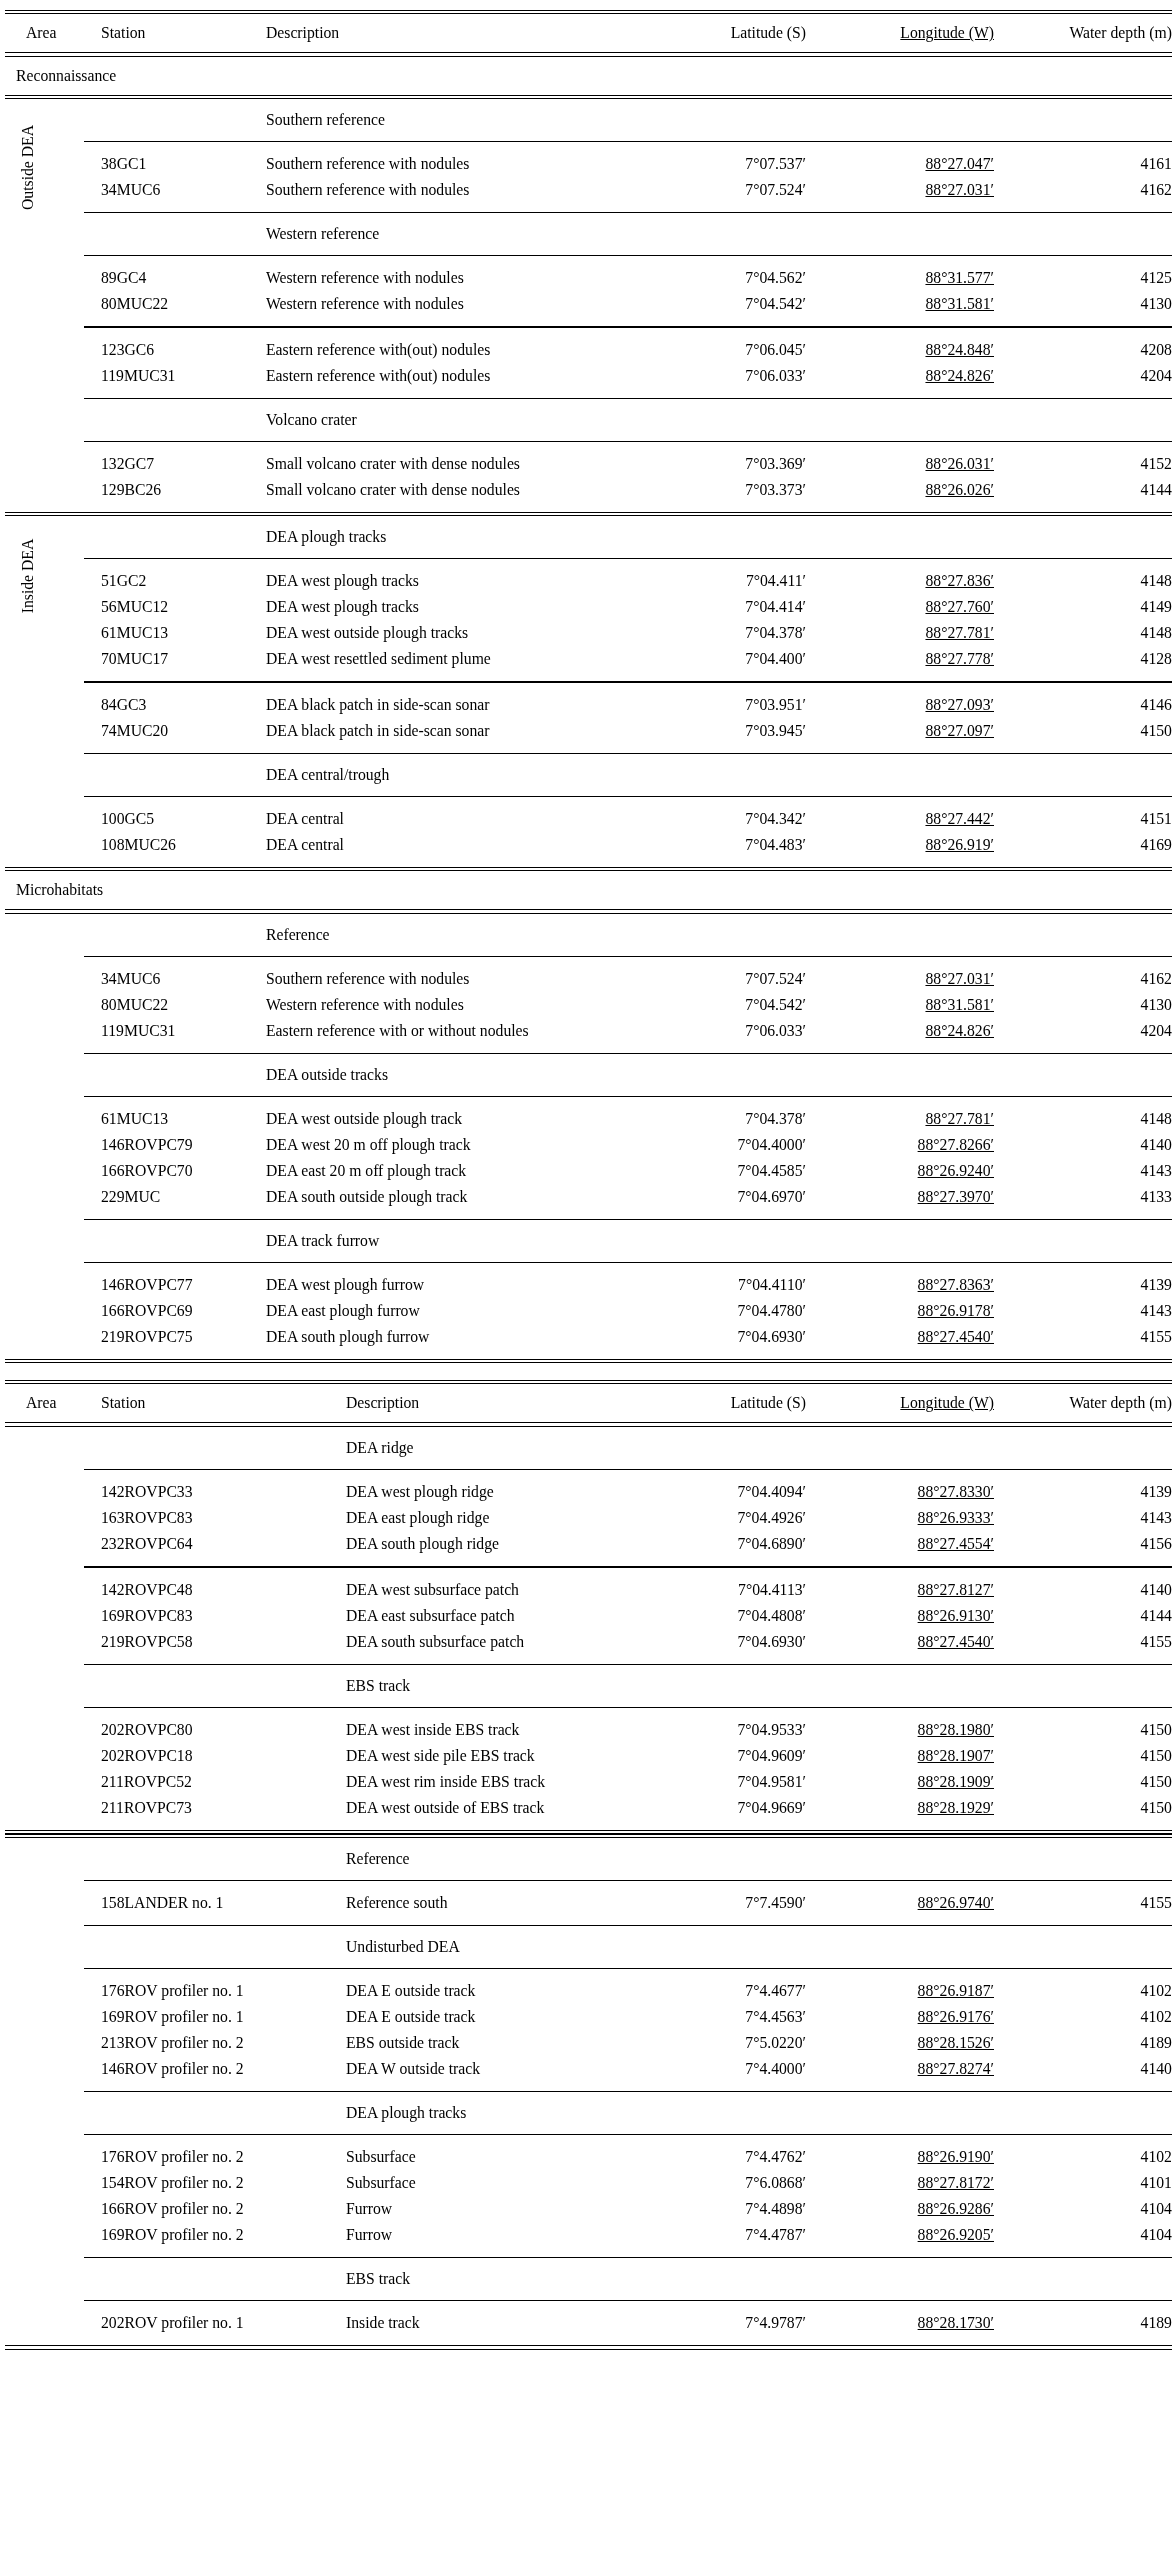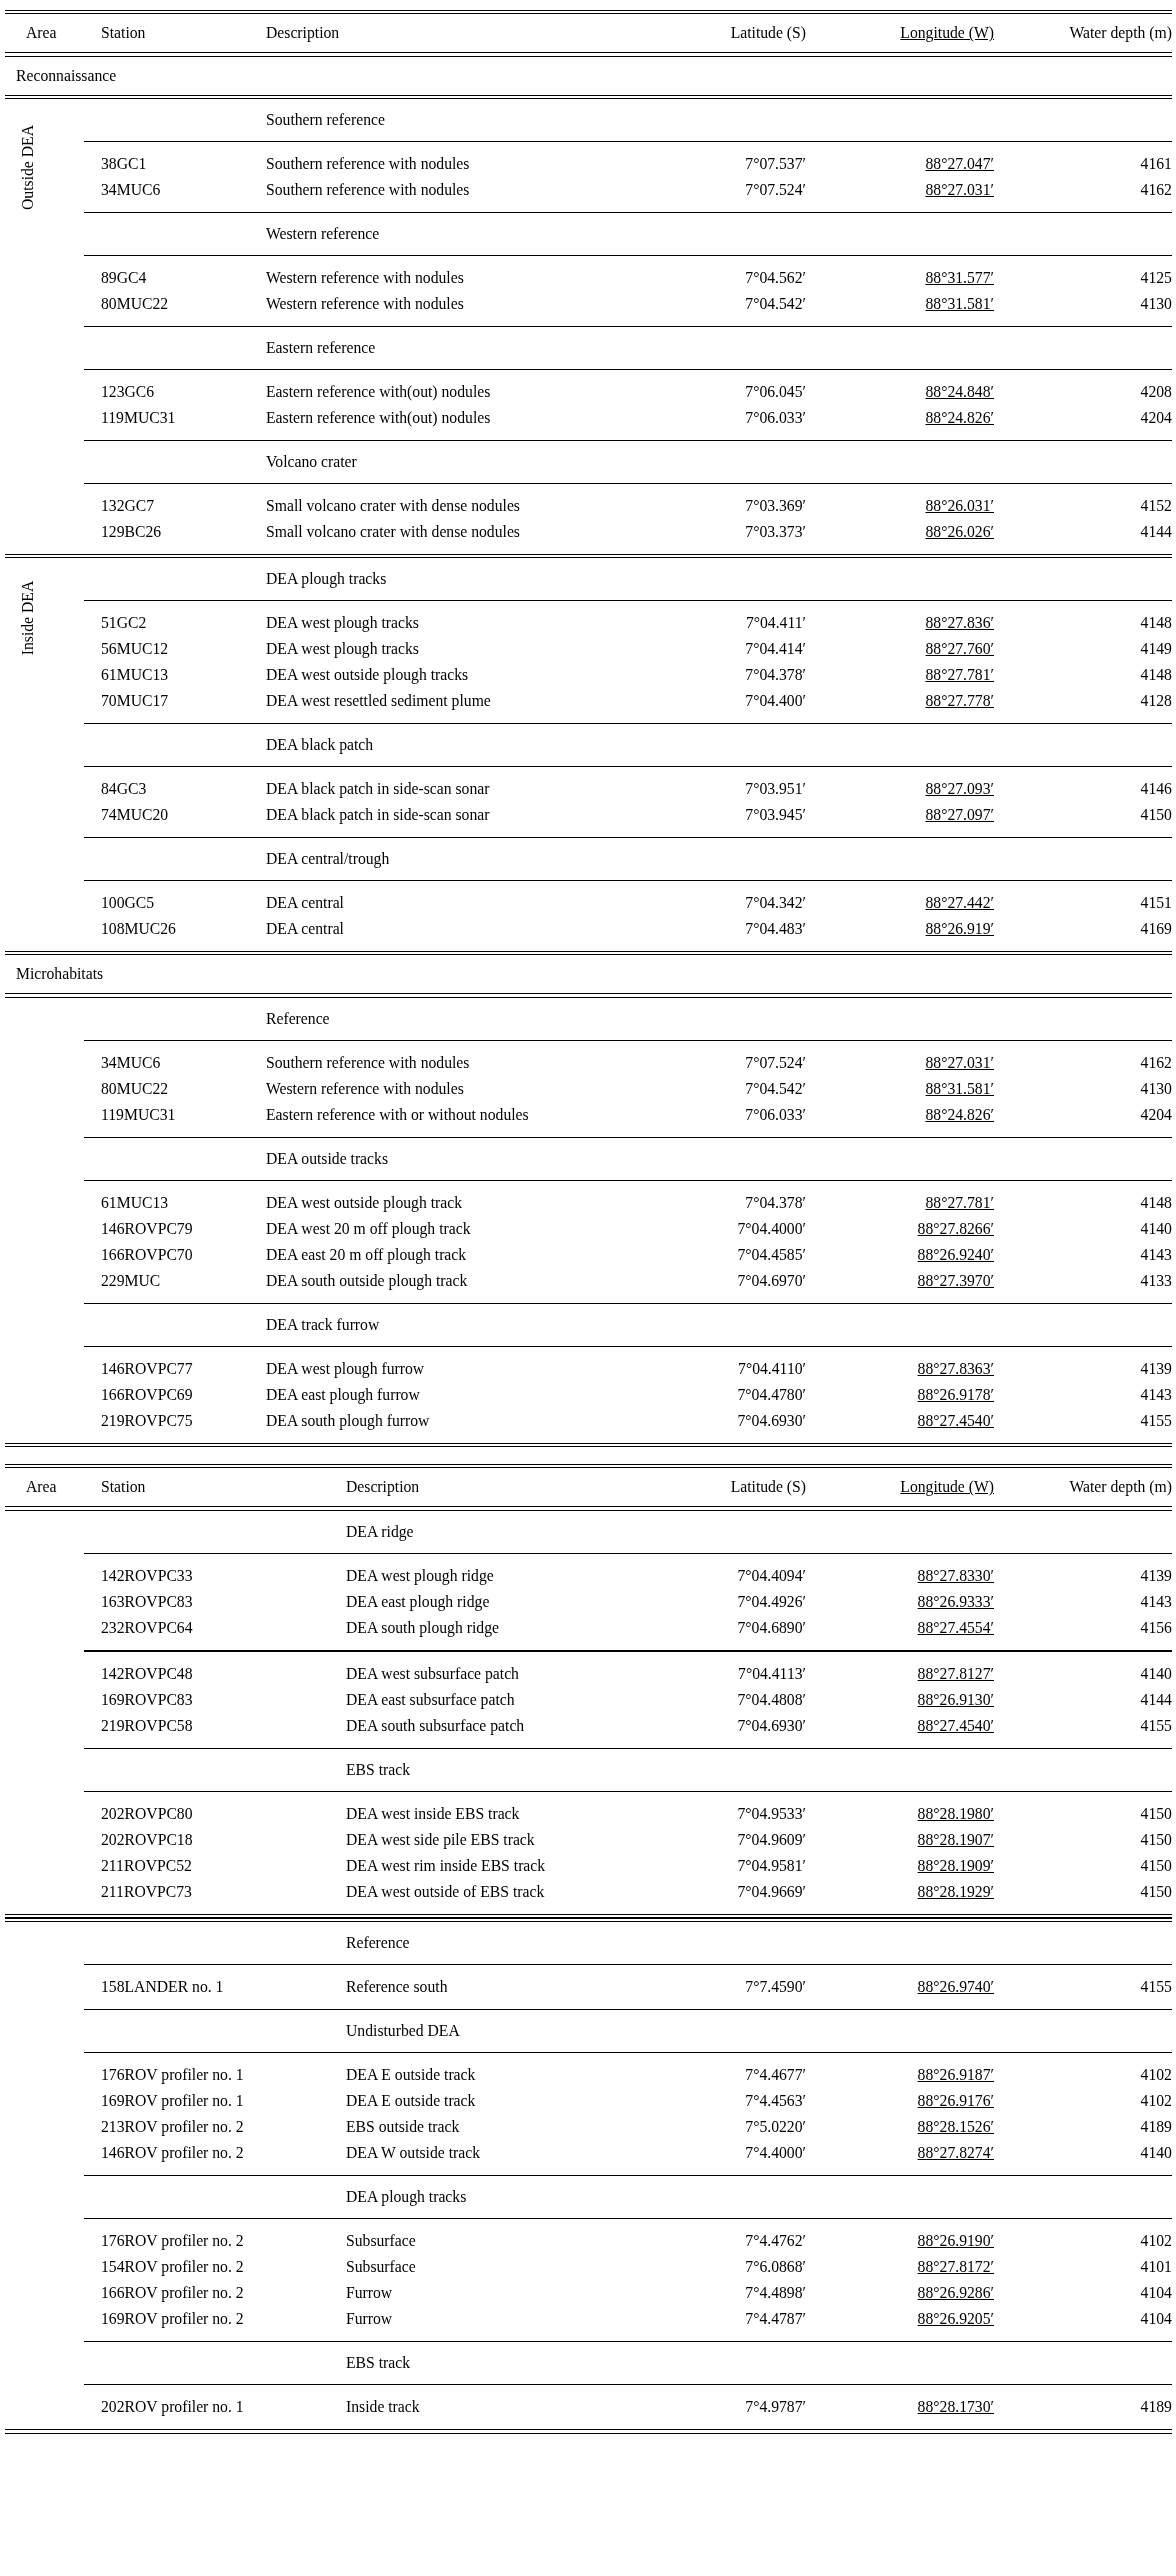--- a/index.html
+++ b/index.html
@@ -89,23 +89,20 @@
           </div>
           <div class="data-row">
             <span class="cell c-station">80MUC22</span>
             <span class="cell c-desc">Western reference with nodules</span>
             <span class="cell c-lat">7°04.542′</span>
             <span class="cell c-lon">88°31.581′</span>
             <span class="cell c-depth">4130</span>
           </div>
         </div>
         <div class="rule-partial"></div>
-        <div class="subheader-row">
-          <span class="cell c-desc">Eastern reference</span>
-        </div>
         <div class="rule-partial"></div>
         <div class="data-rows">
           <div class="data-row">
             <span class="cell c-station">123GC6</span>
             <span class="cell c-desc">Eastern reference with(out) nodules</span>
             <span class="cell c-lat">7°06.045′</span>
             <span class="cell c-lon">88°24.848′</span>
             <span class="cell c-depth">4208</span>
           </div>
           <div class="data-row">
@@ -169,23 +166,20 @@
           </div>
           <div class="data-row">
             <span class="cell c-station">70MUC17</span>
             <span class="cell c-desc">DEA west resettled sediment plume</span>
             <span class="cell c-lat">7°04.400′</span>
             <span class="cell c-lon">88°27.778′</span>
             <span class="cell c-depth">4128</span>
           </div>
         </div>
         <div class="rule-partial"></div>
-        <div class="subheader-row">
-          <span class="cell c-desc">DEA black patch</span>
-        </div>
         <div class="rule-partial"></div>
         <div class="data-rows">
           <div class="data-row">
             <span class="cell c-station">84GC3</span>
             <span class="cell c-desc">DEA black patch in side-scan sonar</span>
             <span class="cell c-lat">7°03.951′</span>
             <span class="cell c-lon">88°27.093′</span>
             <span class="cell c-depth">4146</span>
           </div>
           <div class="data-row">

